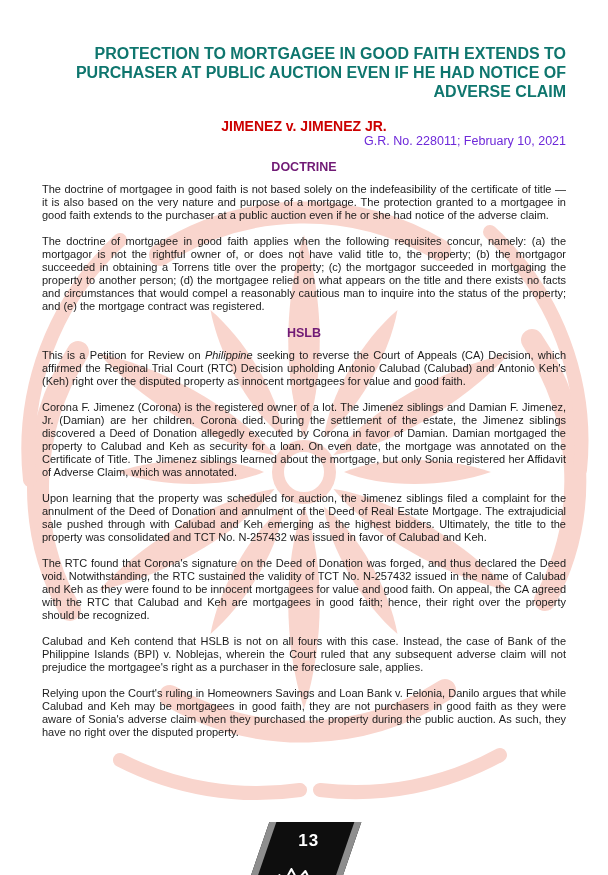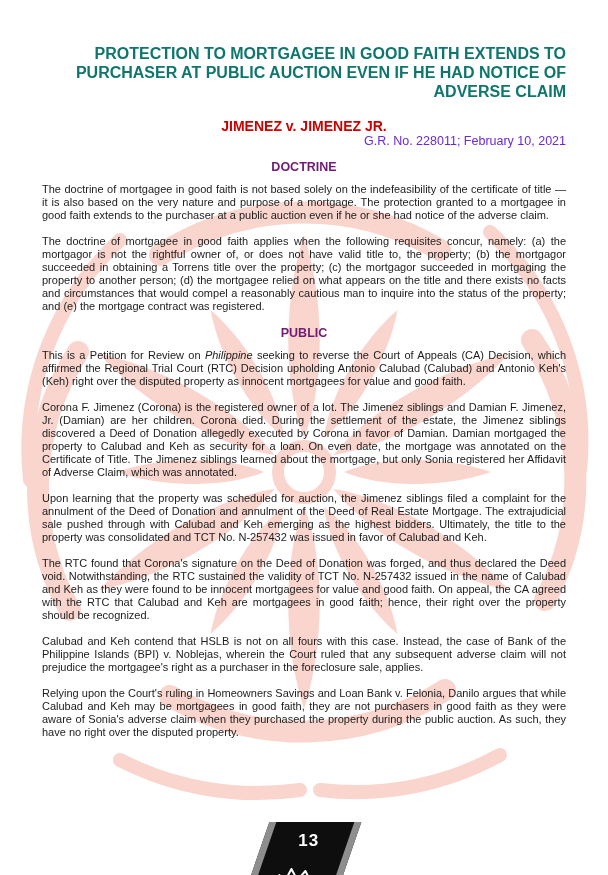--- a/index.html
+++ b/index.html
@@ -120,21 +120,21 @@
 <div class="content">
   <div class="doc-title">PROTECTION TO MORTGAGEE IN GOOD FAITH EXTENDS TO PURCHASER AT PUBLIC AUCTION EVEN IF HE HAD NOTICE OF ADVERSE CLAIM</div>
 
   <div class="case-name">JIMENEZ v. JIMENEZ JR.</div>
   <div class="gr-line">G.R. No. 228011; February 10, 2021</div>
 
   <div class="section-heading">DOCTRINE</div>
   <p class="para">The doctrine of mortgagee in good faith is not based solely on the indefeasibility of the certificate of title — it is also based on the very nature and purpose of a mortgage. The protection granted to a mortgagee in good faith extends to the purchaser at a public auction even if he or she had notice of the adverse claim.</p>
   <p class="para">The doctrine of mortgagee in good faith applies when the following requisites concur, namely: (a) the mortgagor is not the rightful owner of, or does not have valid title to, the property; (b) the mortgagor succeeded in obtaining a Torrens title over the property; (c) the mortgagor succeeded in mortgaging the property to another person; (d) the mortgagee relied on what appears on the title and there exists no facts and circumstances that would compel a reasonably cautious man to inquire into the status of the property; and (e) the mortgage contract was registered.</p>
 
-  <div class="section-heading">PUBLIC</div>
+  <div class="section-heading">HSLB</div>
   <p class="para">This is a Petition for Review on <i>Philippine</i> seeking to reverse the Court of Appeals (CA) Decision, which affirmed the Regional Trial Court (RTC) Decision upholding Antonio Calubad (Calubad) and Antonio Keh's (Keh) right over the disputed property as innocent mortgagees for value and good faith.</p>
   <p class="para">Corona F. Jimenez (Corona) is the registered owner of a lot. The Jimenez siblings and Damian F. Jimenez, Jr. (Damian) are her children. Corona died. During the settlement of the estate, the Jimenez siblings discovered a Deed of Donation allegedly executed by Corona in favor of Damian. Damian mortgaged the property to Calubad and Keh as security for a loan. On even date, the mortgage was annotated on the Certificate of Title. The Jimenez siblings learned about the mortgage, but only Sonia registered her Affidavit of Adverse Claim, which was annotated.</p>
   <p class="para">Upon learning that the property was scheduled for auction, the Jimenez siblings filed a complaint for the annulment of the Deed of Donation and annulment of the Deed of Real Estate Mortgage. The extrajudicial sale pushed through with Calubad and Keh emerging as the highest bidders. Ultimately, the title to the property was consolidated and TCT No. N-257432 was issued in favor of Calubad and Keh.</p>
   <p class="para">The RTC found that Corona's signature on the Deed of Donation was forged, and thus declared the Deed void. Notwithstanding, the RTC sustained the validity of TCT No. N-257432 issued in the name of Calubad and Keh as they were found to be innocent mortgagees for value and good faith. On appeal, the CA agreed with the RTC that Calubad and Keh are mortgagees in good faith; hence, their right over the property should be recognized.</p>
   <p class="para">Calubad and Keh contend that HSLB is not on all fours with this case. Instead, the case of Bank of the Philippine Islands (BPI) v. Noblejas, wherein the Court ruled that any subsequent adverse claim will not prejudice the mortgagee's right as a purchaser in the foreclosure sale, applies.</p>
   <p class="para">Relying upon the Court's ruling in Homeowners Savings and Loan Bank v. Felonia, Danilo argues that while Calubad and Keh may be mortgagees in good faith, they are not purchasers in good faith as they were aware of Sonia's adverse claim when they purchased the property during the public auction. As such, they have no right over the disputed property.</p>
 </div>
 
 <div class="page-banner">
   <div class="banner-num">13</div>

